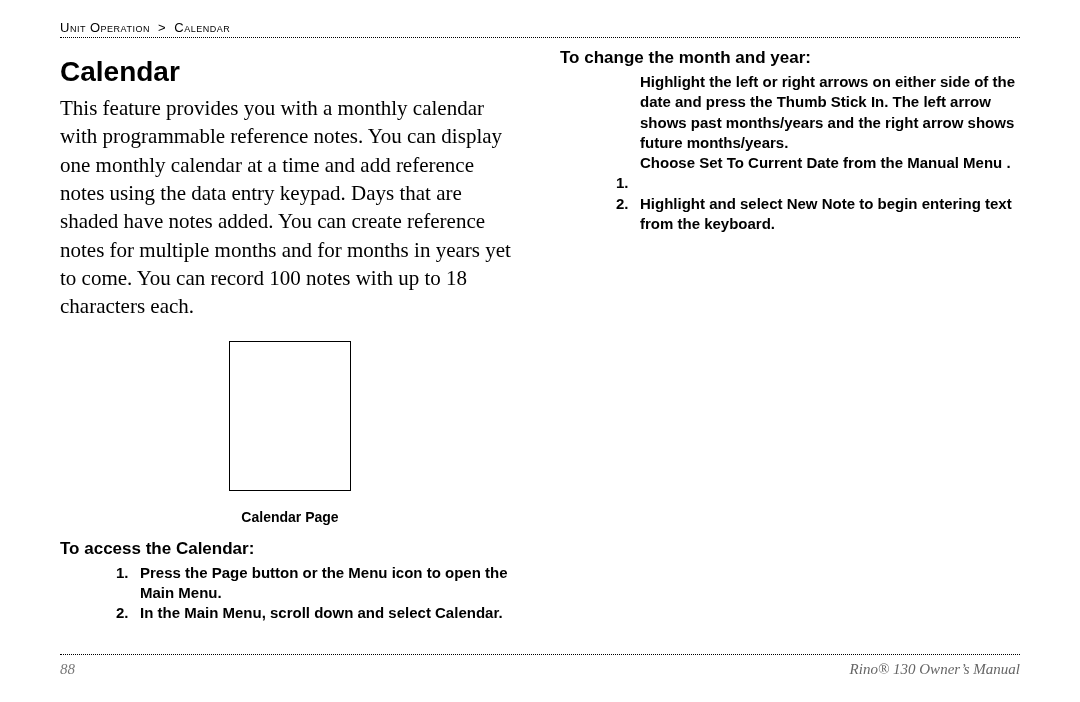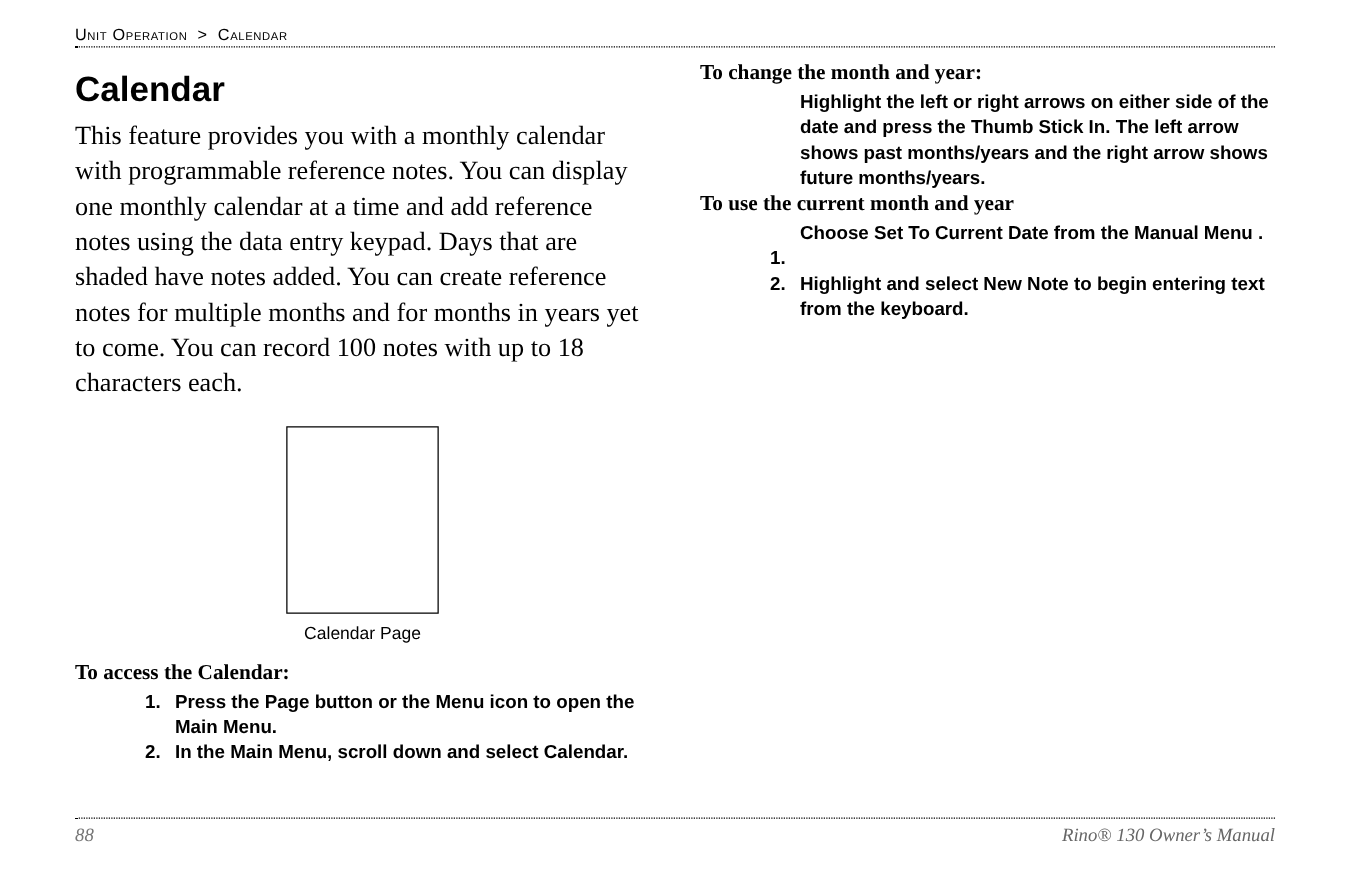--- a/index.html
+++ b/index.html
@@ -55,26 +55,26 @@
   }
   .figure .placeholder {
     display: inline-block;
     width: 120px;
     height: 148px;
     border: 1px solid #000;
     background: #fff;
   }
   .figure .caption {
     font-family: Arial, Helvetica, sans-serif;
-    font-weight: normal;
+    font-weight: bold;
     font-size: 14px;
-    margin-top: 2px;
+    margin-top: 14px;
   }
   .proc-head {
-    font-family: Liberation Serif, serif;
+    font-family: Liberation Sans, sans-serif;
     font-weight: bold;
     font-size: 17px;
     margin: 14px 0 4px 0;
   }
   .step {
     font-family: Arial, Helvetica, sans-serif;
     font-weight: bold;
     font-size: 15px;
     line-height: 1.35;
     margin-left: 26px;
@@ -157,21 +157,20 @@
       </div>
     </div>
 
     <div class="col right">
       <div class="proc-head">To change the month and year:</div>
       <div class="step">
         <span class="num"></span>
         <span class="txt">Highlight the left or right arrows on either side of the date and press the Thumb Stick In. The left arrow shows past months/years and the right arrow shows future months/years.</span>
       </div>
 
-      <div class="proc-head">To use the current month and year</div>
       <div class="step">
         <span class="num"></span>
         <span class="txt">Choose Set To Current Date from the Manual Menu    .</span>
       </div>
 
       <div class="step">
         <span class="num">1.</span>
       </div>
       <div class="step">
         <span class="num">2.</span>

